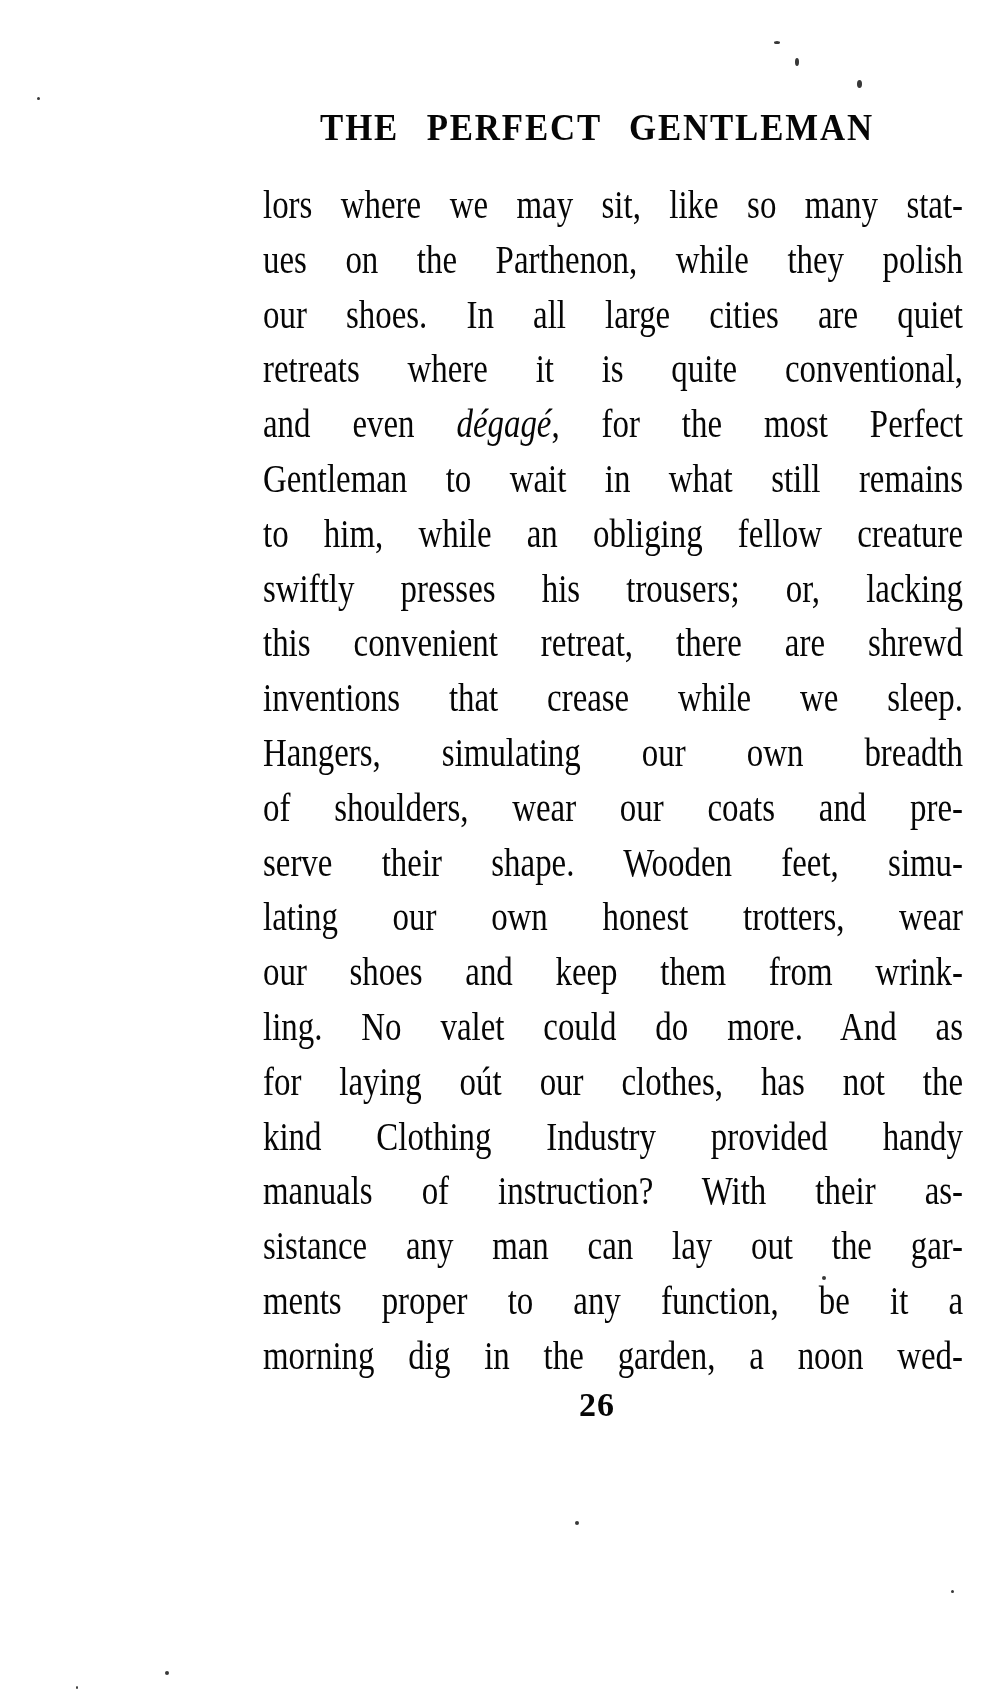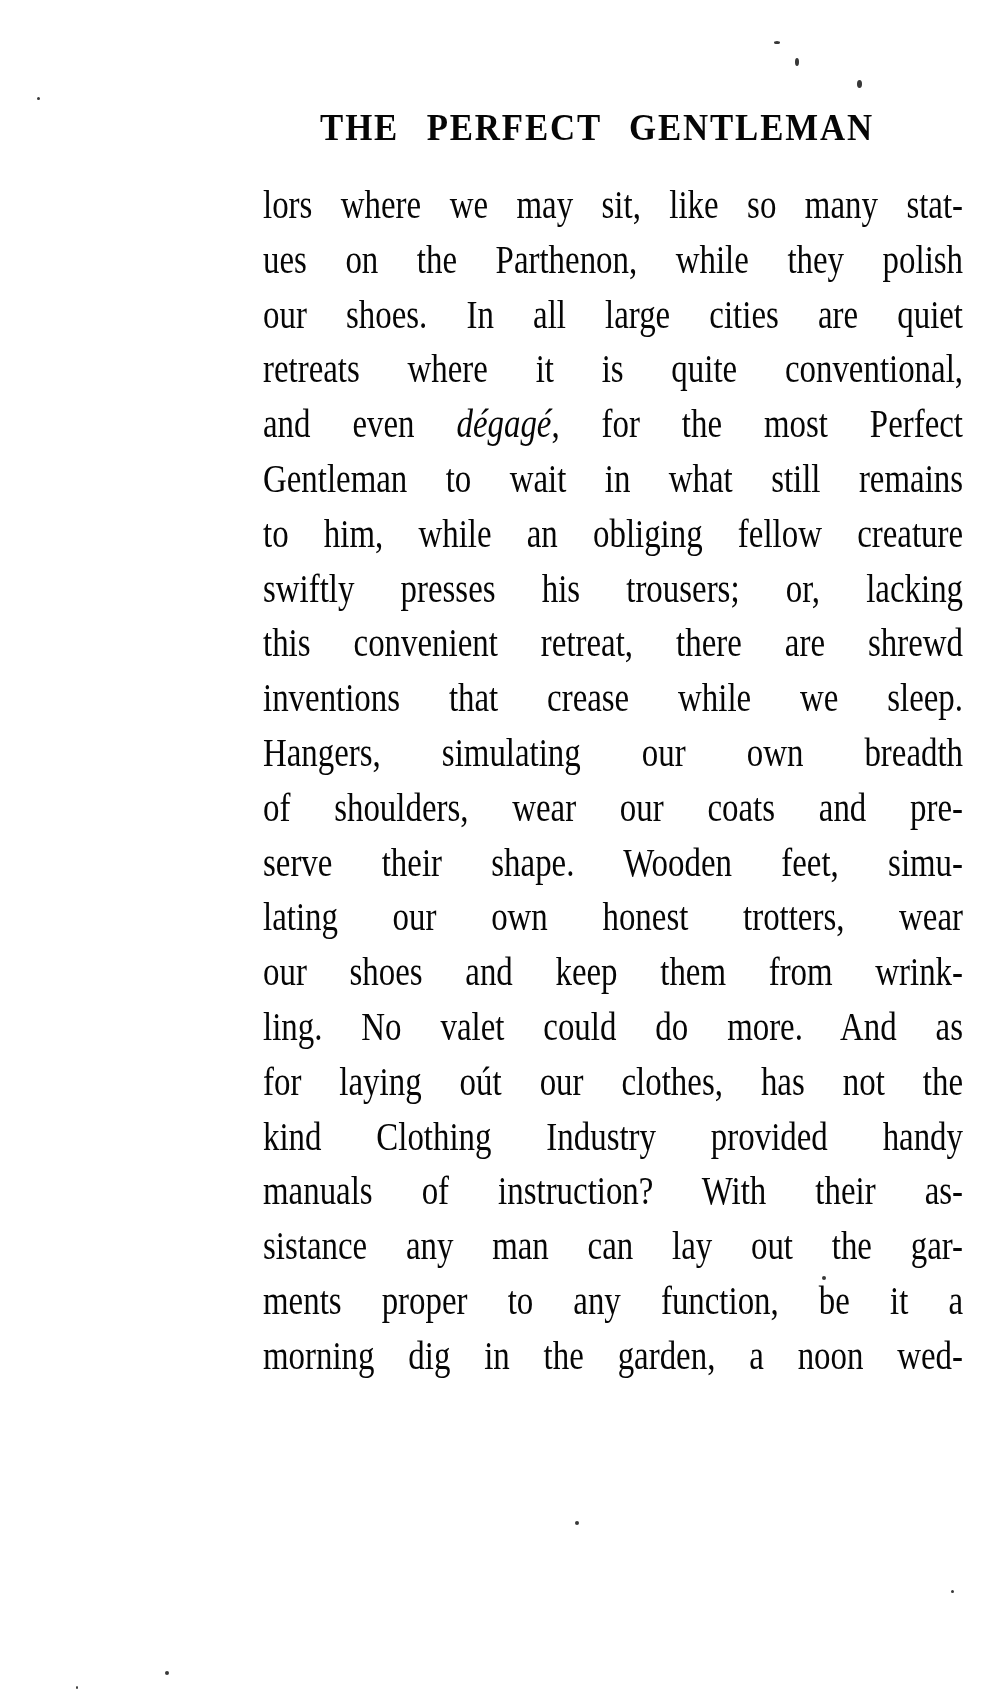--- a/index.html
+++ b/index.html
@@ -87,20 +87,21 @@
       <div class="line"><span>our shoes and keep them from wrink-</span></div>
       <div class="line"><span>ling. No valet could do more. And as</span></div>
       <div class="line"><span>for laying oút our clothes, has not the</span></div>
       <div class="line"><span>kind Clothing Industry provided handy</span></div>
       <div class="line"><span>manuals of instruction? With their as-</span></div>
       <div class="line"><span>sistance any man can lay out the gar-</span></div>
       <div class="line"><span>ments proper to any function, be it a</span></div>
       <div class="line"><span>morning dig in the garden, a noon wed-</span></div>
     </div>
 
+  <div class="page-number">26</div>
 
   <div class="specks" id="specks">
       <div class="speck" style="left: 745px; top: 41px; width: 6px; height: 3px;"></div>
       <div class="speck" style="left: 766px; top: 58px; width: 4px; height: 8px;"></div>
       <div class="speck" style="left: 828px; top: 80px; width: 5px; height: 8px;"></div>
       <div class="speck" style="left: 8px; top: 97px; width: 3px; height: 3px;"></div>
       <div class="speck" style="left: 793px; top: 1276px; width: 4px; height: 4px;"></div>
       <div class="speck" style="left: 546px; top: 1521px; width: 4px; height: 4px;"></div>
       <div class="speck" style="left: 922px; top: 1590px; width: 3px; height: 3px;"></div>
       <div class="speck" style="left: 987px; top: 1641px; width: 5px; height: 5px;"></div>

